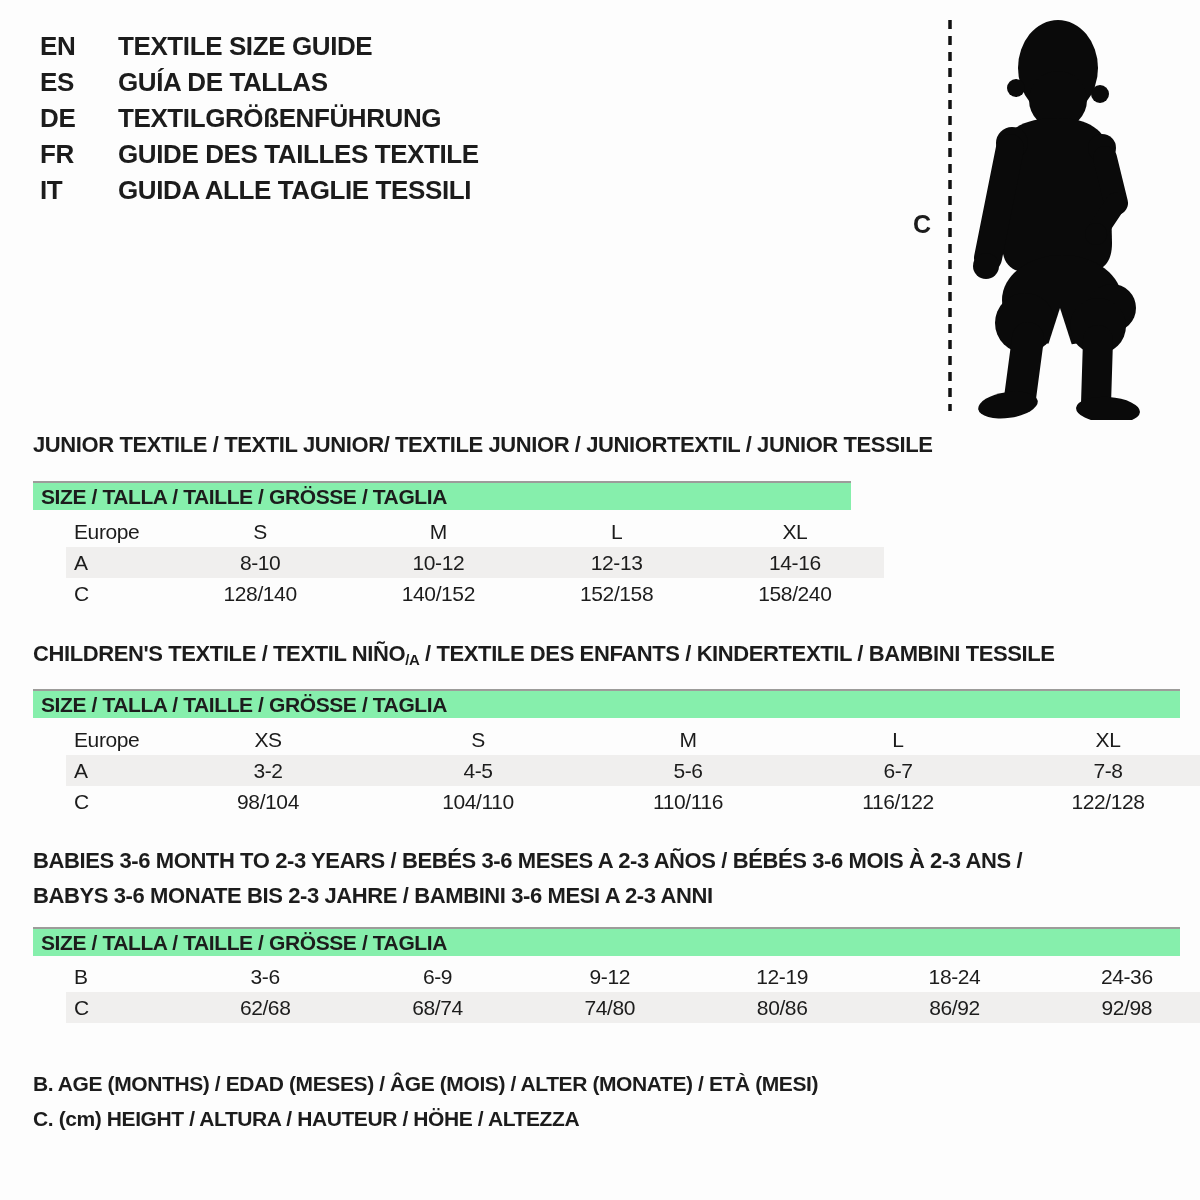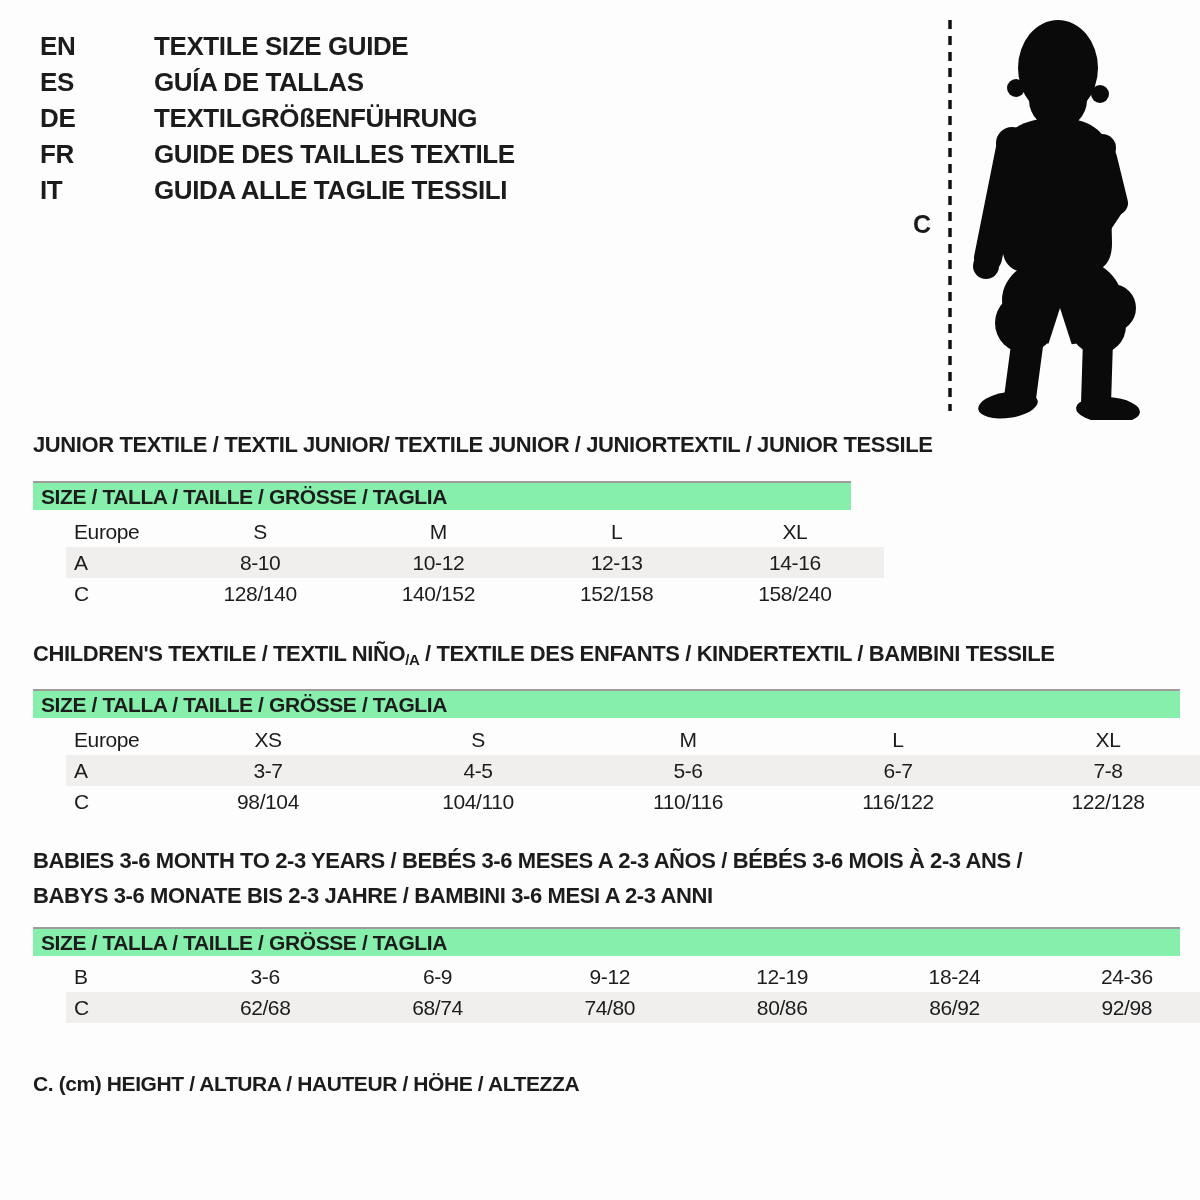--- a/index.html
+++ b/index.html
@@ -7,21 +7,21 @@
     position:relative;
     width:1200px;height:1200px;
     background:#fdfdfd;
     font-family:"Liberation Sans", sans-serif;
     color:#1c1c1c;
     overflow:hidden;
     letter-spacing:-0.4px;
   }
   
   .lang-list{position:absolute;left:40px;top:28px;}
-  .lang-row{display:flex;height:36px;align-items:center;gap:36px;}
+  .lang-row{display:flex;height:36px;align-items:center;}
   .lang-code{width:78px;font-weight:700;font-size:26px;}
   .lang-label{font-weight:700;font-size:26px;white-space:nowrap;}
   
   .figure-block{position:absolute;left:905px;top:5px;width:260px;height:420px;}
   .measure-label{position:absolute;left:8px;top:205px;font-weight:700;font-size:25px;}
   .figure-svg{position:absolute;left:35px;top:3px;}
   
   .section-title{position:absolute;font-weight:700;font-size:22px;white-space:nowrap;}
   .title-sub{font-size:15px;vertical-align:-4px;}
   .size-bar{
@@ -160,21 +160,21 @@
         <tr>
       <td class="rowlabel">Europe</td>
       <td>XS</td>
       <td>S</td>
       <td>M</td>
       <td>L</td>
       <td>XL</td>
     </tr>
     <tr class="alt">
       <td class="rowlabel">A</td>
-      <td>3-7</td>
+      <td>3-2</td>
       <td>4-5</td>
       <td>5-6</td>
       <td>6-7</td>
       <td>7-8</td>
     </tr>
     <tr>
       <td class="rowlabel">C</td>
       <td>98/104</td>
       <td>104/110</td>
       <td>110/116</td>
@@ -213,16 +213,17 @@
       <td>68/74</td>
       <td>74/80</td>
       <td>80/86</td>
       <td>86/92</td>
       <td>92/98</td>
     </tr>
   </tbody>
     </table>
 
   <div class="legend">
+    <div class="legend-line">B. AGE (MONTHS) / EDAD (MESES) / ÂGE (MOIS) / ALTER (MONATE) / ETÀ (MESI)</div>
     <div class="legend-line">C. (cm) HEIGHT / ALTURA / HAUTEUR / HÖHE / ALTEZZA</div>
   </div>
 
 </div>
 
 </body></html>

